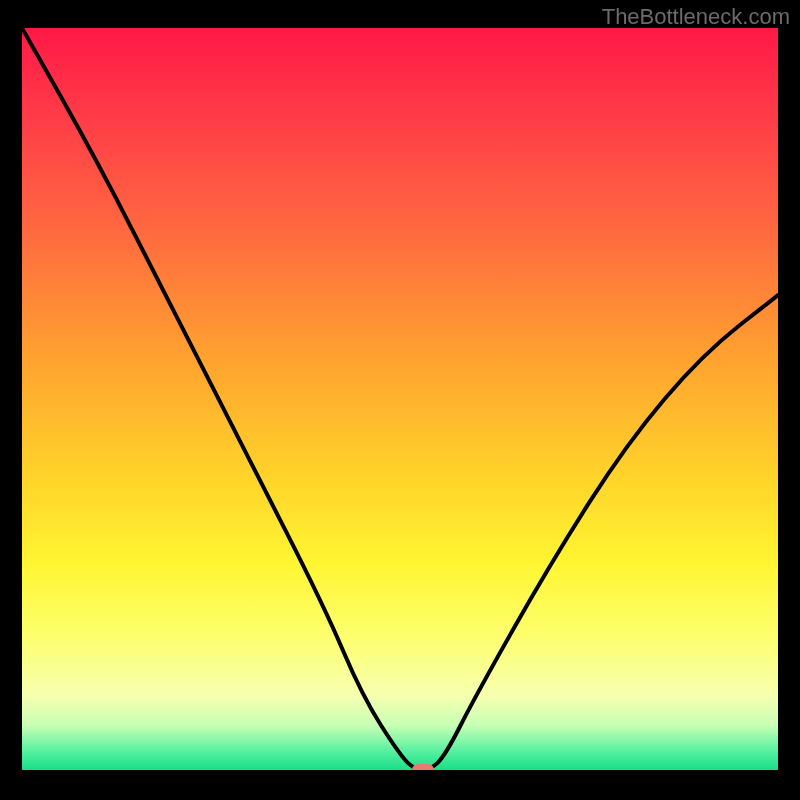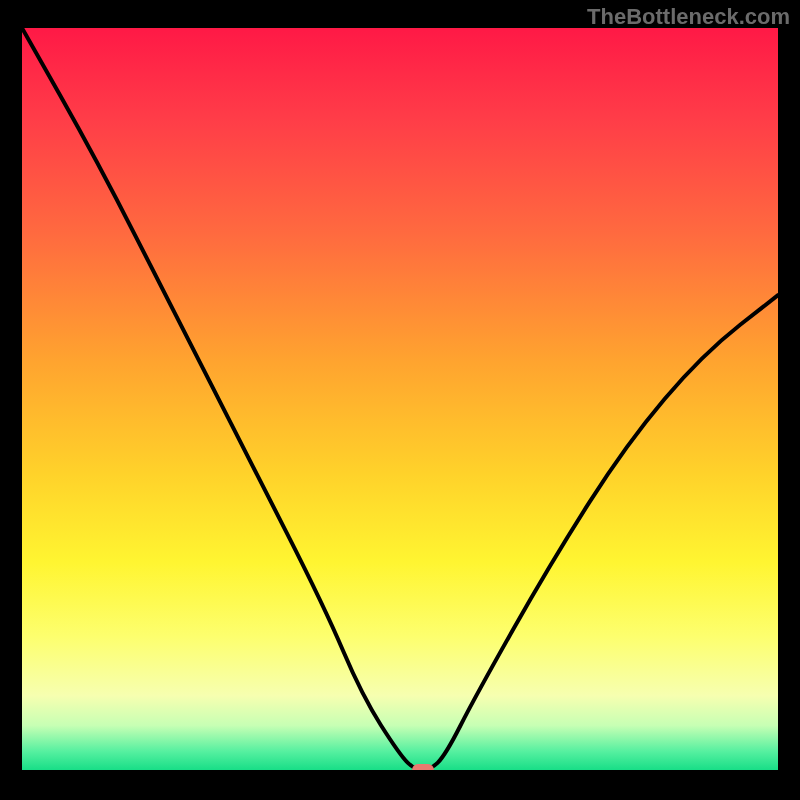--- a/index.html
+++ b/index.html
@@ -16,21 +16,21 @@
     width: 800px;
     height: 800px;
     background: #000;
   }
   .attribution {
     position: absolute;
     top: 4px;
     right: 10px;
     color: #6b6b6b;
     font-size: 22px;
-    font-weight: 700;
+    font-weight: 400;
     z-index: 10;
   }
   .plot-area {
     position: absolute;
     left: 22px;
     top: 28px;
     width: 756px;
     height: 742px;
     overflow: hidden;
     background: linear-gradient(

